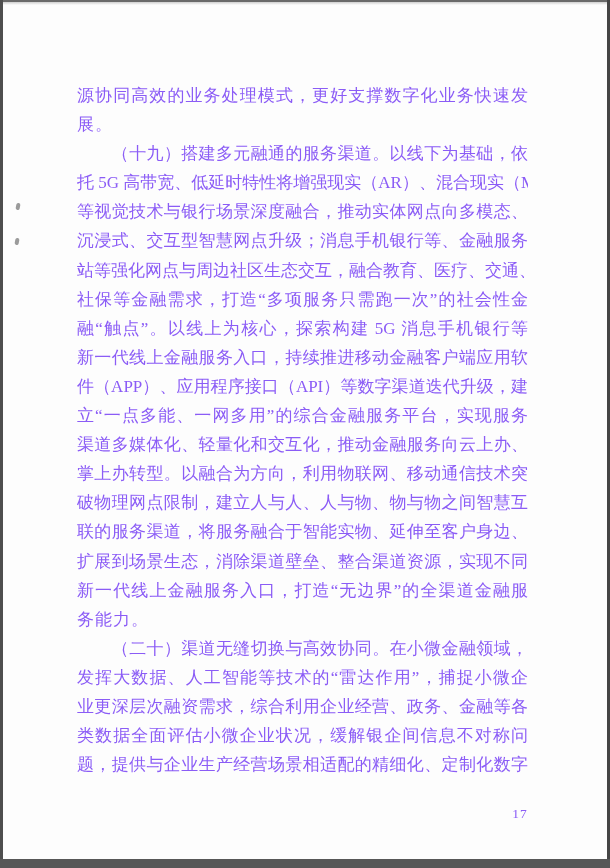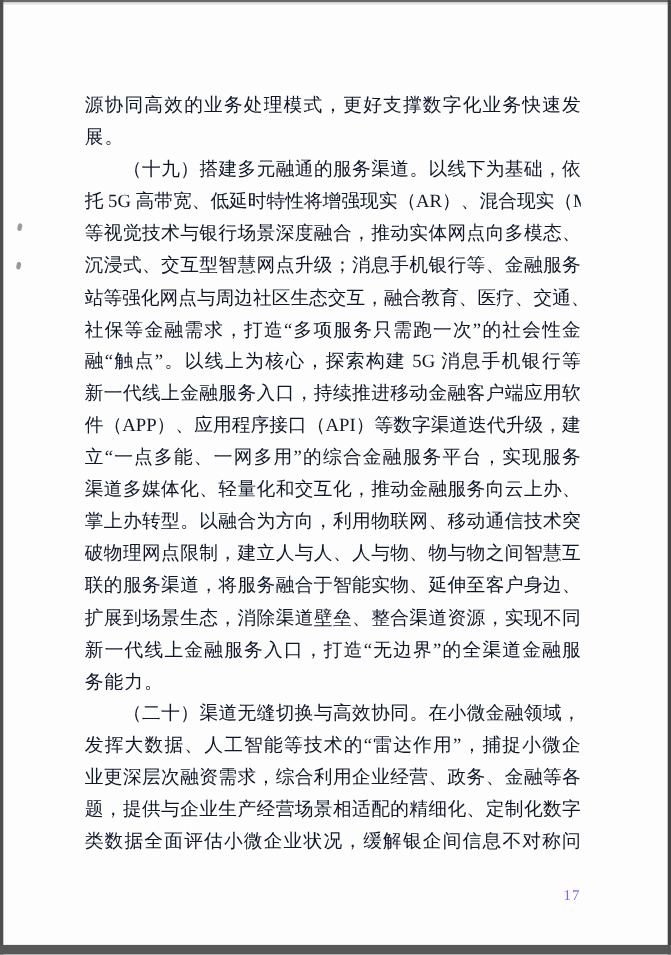--- a/index.html
+++ b/index.html
@@ -34,21 +34,21 @@
   }
   .smudge.s1 { left: 16px; top: 203px; }
   .smudge.s2 { left: 15px; top: 238px; }
 
   
   .body-text {
     position: absolute;
     left: 77px;
     top: 81px;
     width: 451px;
-    color: #0f172a;
+    color: #8b5cf6;
     font-size: 17px;
     -webkit-font-smoothing: antialiased;
   }
   .ln {
     height: 29.1px;
     line-height: 29.1px;
     white-space: nowrap;
     text-align: justify;
     text-align-last: justify;
     text-justify: inter-character;
@@ -102,19 +102,19 @@
     <div class="ln">渠道多媒体化、轻量化和交互化，推动金融服务向云上办、</div>
     <div class="ln">掌上办转型。以融合为方向，利用物联网、移动通信技术突</div>
     <div class="ln">破物理网点限制，建立人与人、人与物、物与物之间智慧互</div>
     <div class="ln">联的服务渠道，将服务融合于智能实物、延伸至客户身边、</div>
     <div class="ln">扩展到场景生态，消除渠道壁垒、整合渠道资源，实现不同</div>
     <div class="ln">新一代线上金融服务入口，打造“无边界”的全渠道金融服</div>
     <div class="ln end">务能力。</div>
     <div class="ln indent">（二十）渠道无缝切换与高效协同。在小微金融领域，</div>
     <div class="ln">发挥大数据、人工智能等技术的“雷达作用”，捕捉小微企</div>
     <div class="ln">业更深层次融资需求，综合利用企业经营、政务、金融等各</div>
+    <div class="ln">类数据全面评估小微企业状况，缓解银企间信息不对称问</div>
     <div class="ln">题，提供与企业生产经营场景相适配的精细化、定制化数字</div>
-    <div class="ln">类数据全面评估小微企业状况，缓解银企间信息不对称问</div>
   </div>
 
   <div class="page-number">17</div>
 
 </div>
 
 </body></html>

